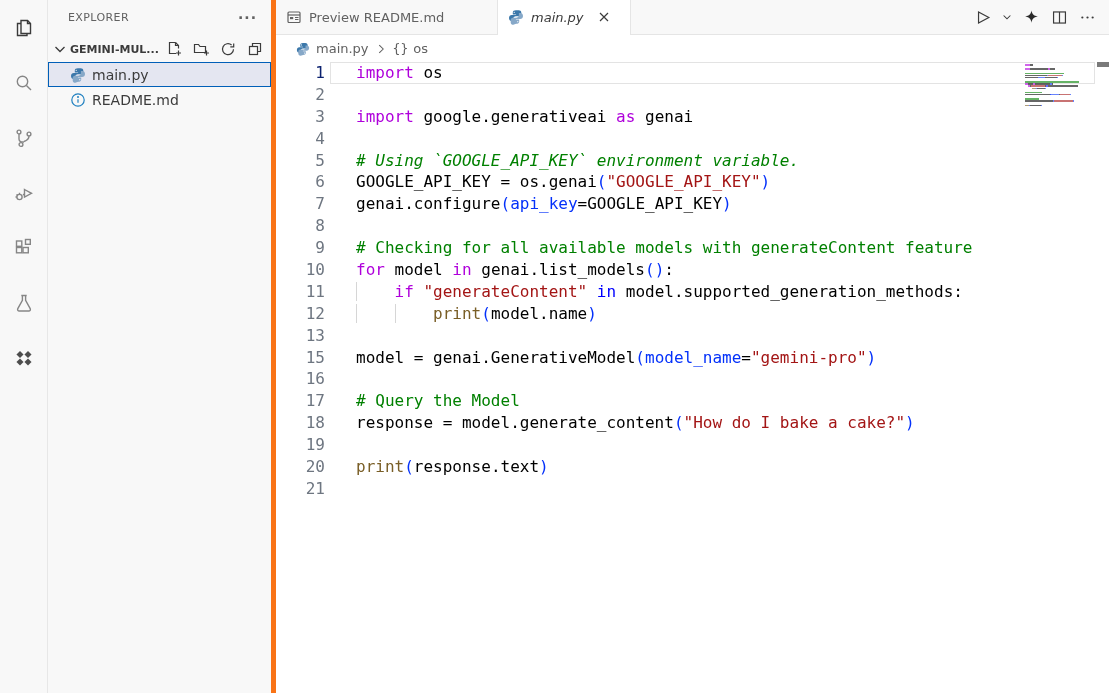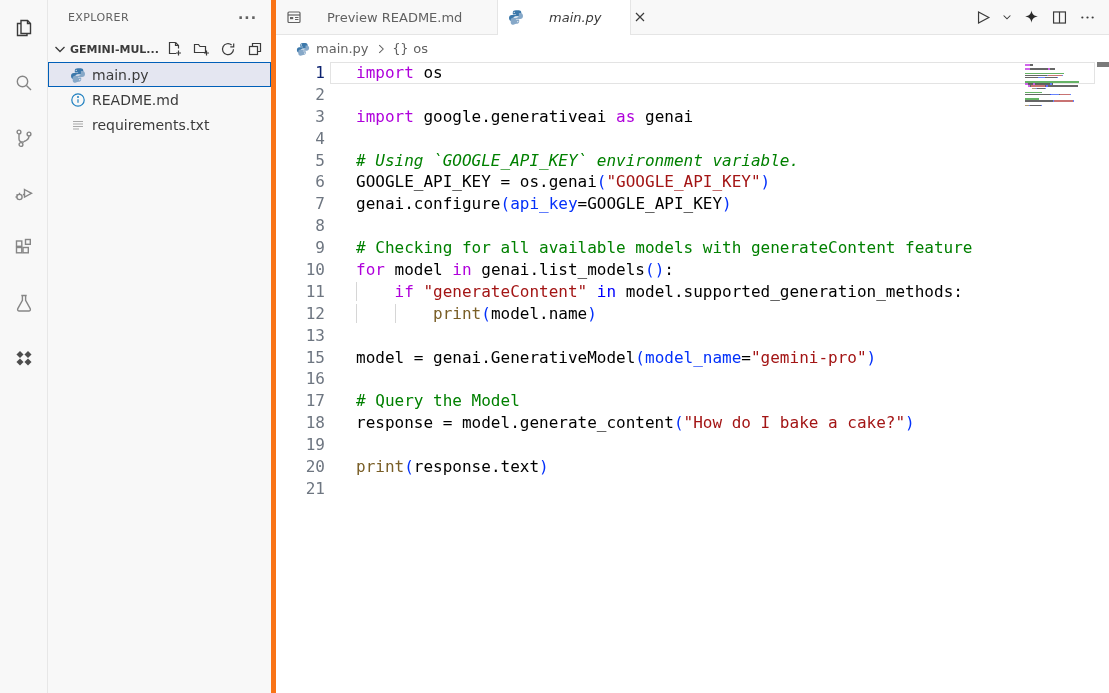--- a/index.html
+++ b/index.html
@@ -26,21 +26,21 @@
   .section-actions .act { width:16px; height:16px; color:#3b3b3b; cursor:pointer; }
   .file-list { margin-top:1px; }
   .file-row { height:25px; display:flex; align-items:center; padding-left:21px; cursor:pointer; border:1px solid transparent; }
   .file-row.selected { background:#e4e6f1; border:1px solid #005fb8; }
   .file-row .ficon { width:16px; height:16px; margin-right:6px; flex:0 0 16px; }
   .file-row .flabel { font-size:14px; color:#3b3b3b; }
 
   
   .main { flex:1; display:flex; flex-direction:column; background:#fff; min-width:0; }
   .tabbar { height:35px; background:#f8f8f8; border-bottom:1px solid #e5e5e5; display:flex; align-items:stretch; }
-  .tab { display:flex; align-items:center; padding:0 10px; font-size:13px; color:#616161; border-right:1px solid #e5e5e5; cursor:pointer; position:relative;gap:18px; }
+  .tab { display:flex; align-items:center; padding:0 10px; font-size:13px; color:#616161; border-right:1px solid #e5e5e5; cursor:pointer; position:relative; }
   .tab .ticon { width:16px; height:16px; margin-right:7px; }
   .tab.active { background:#fff; color:#3b3b3b; }
   .tab.active::after { content:""; position:absolute; left:0; right:0; bottom:-1px; height:1px; background:#fff; }
   .tab-label.italic { font-style:italic; }
   .tab .close { margin-left:12px; width:16px; height:16px; color:#3b3b3b; display:flex; align-items:center; justify-content:center; border-radius:3px; cursor:pointer; }
   .tab1 { width:222px; }
   .tab2 { width:133px; }
   .editor-actions { margin-left:auto; display:flex; align-items:center; gap:9px; padding-right:12px; color:#3b3b3b; }
   .editor-actions .ea { cursor:pointer; display:flex; align-items:center; }
 
@@ -181,26 +181,20 @@
             </svg></span>
           <span class="flabel">main.py</span>
         </div>
         <div class="file-row">
           <span class="ficon"><svg width="16" height="16" viewBox="0 0 16 16" fill="none" stroke="#2080c0" stroke-width="1.2">
               <circle cx="8" cy="8" r="6.2"></circle>
               <path d="M8 7.2v3.6"></path>
               <circle cx="8" cy="5" r=".4" fill="#2080c0"></circle>
             </svg></span>
           <span class="flabel">README.md</span>
-        </div>
-        <div class="file-row">
-          <span class="ficon"><svg width="16" height="16" viewBox="0 0 16 16" stroke="#a9a9a9" stroke-width="1">
-              <path d="M3 4.5h10M3 7h10M3 9.5h10M3 12h6"></path>
-            </svg></span>
-          <span class="flabel">requirements.txt</span>
         </div>
       </div>
   </div>
 
   <div class="main">
     <div class="tabbar">
       <span id="tabs" style="display:flex">
           <div class="tab tab1">
             <span class="ticon"><svg width="16" height="16" viewBox="0 0 16 16" fill="none" stroke="currentColor" stroke-width="1.2">
                 <rect x="2" y="3" width="12" height="10.5" rx="1"></rect>

